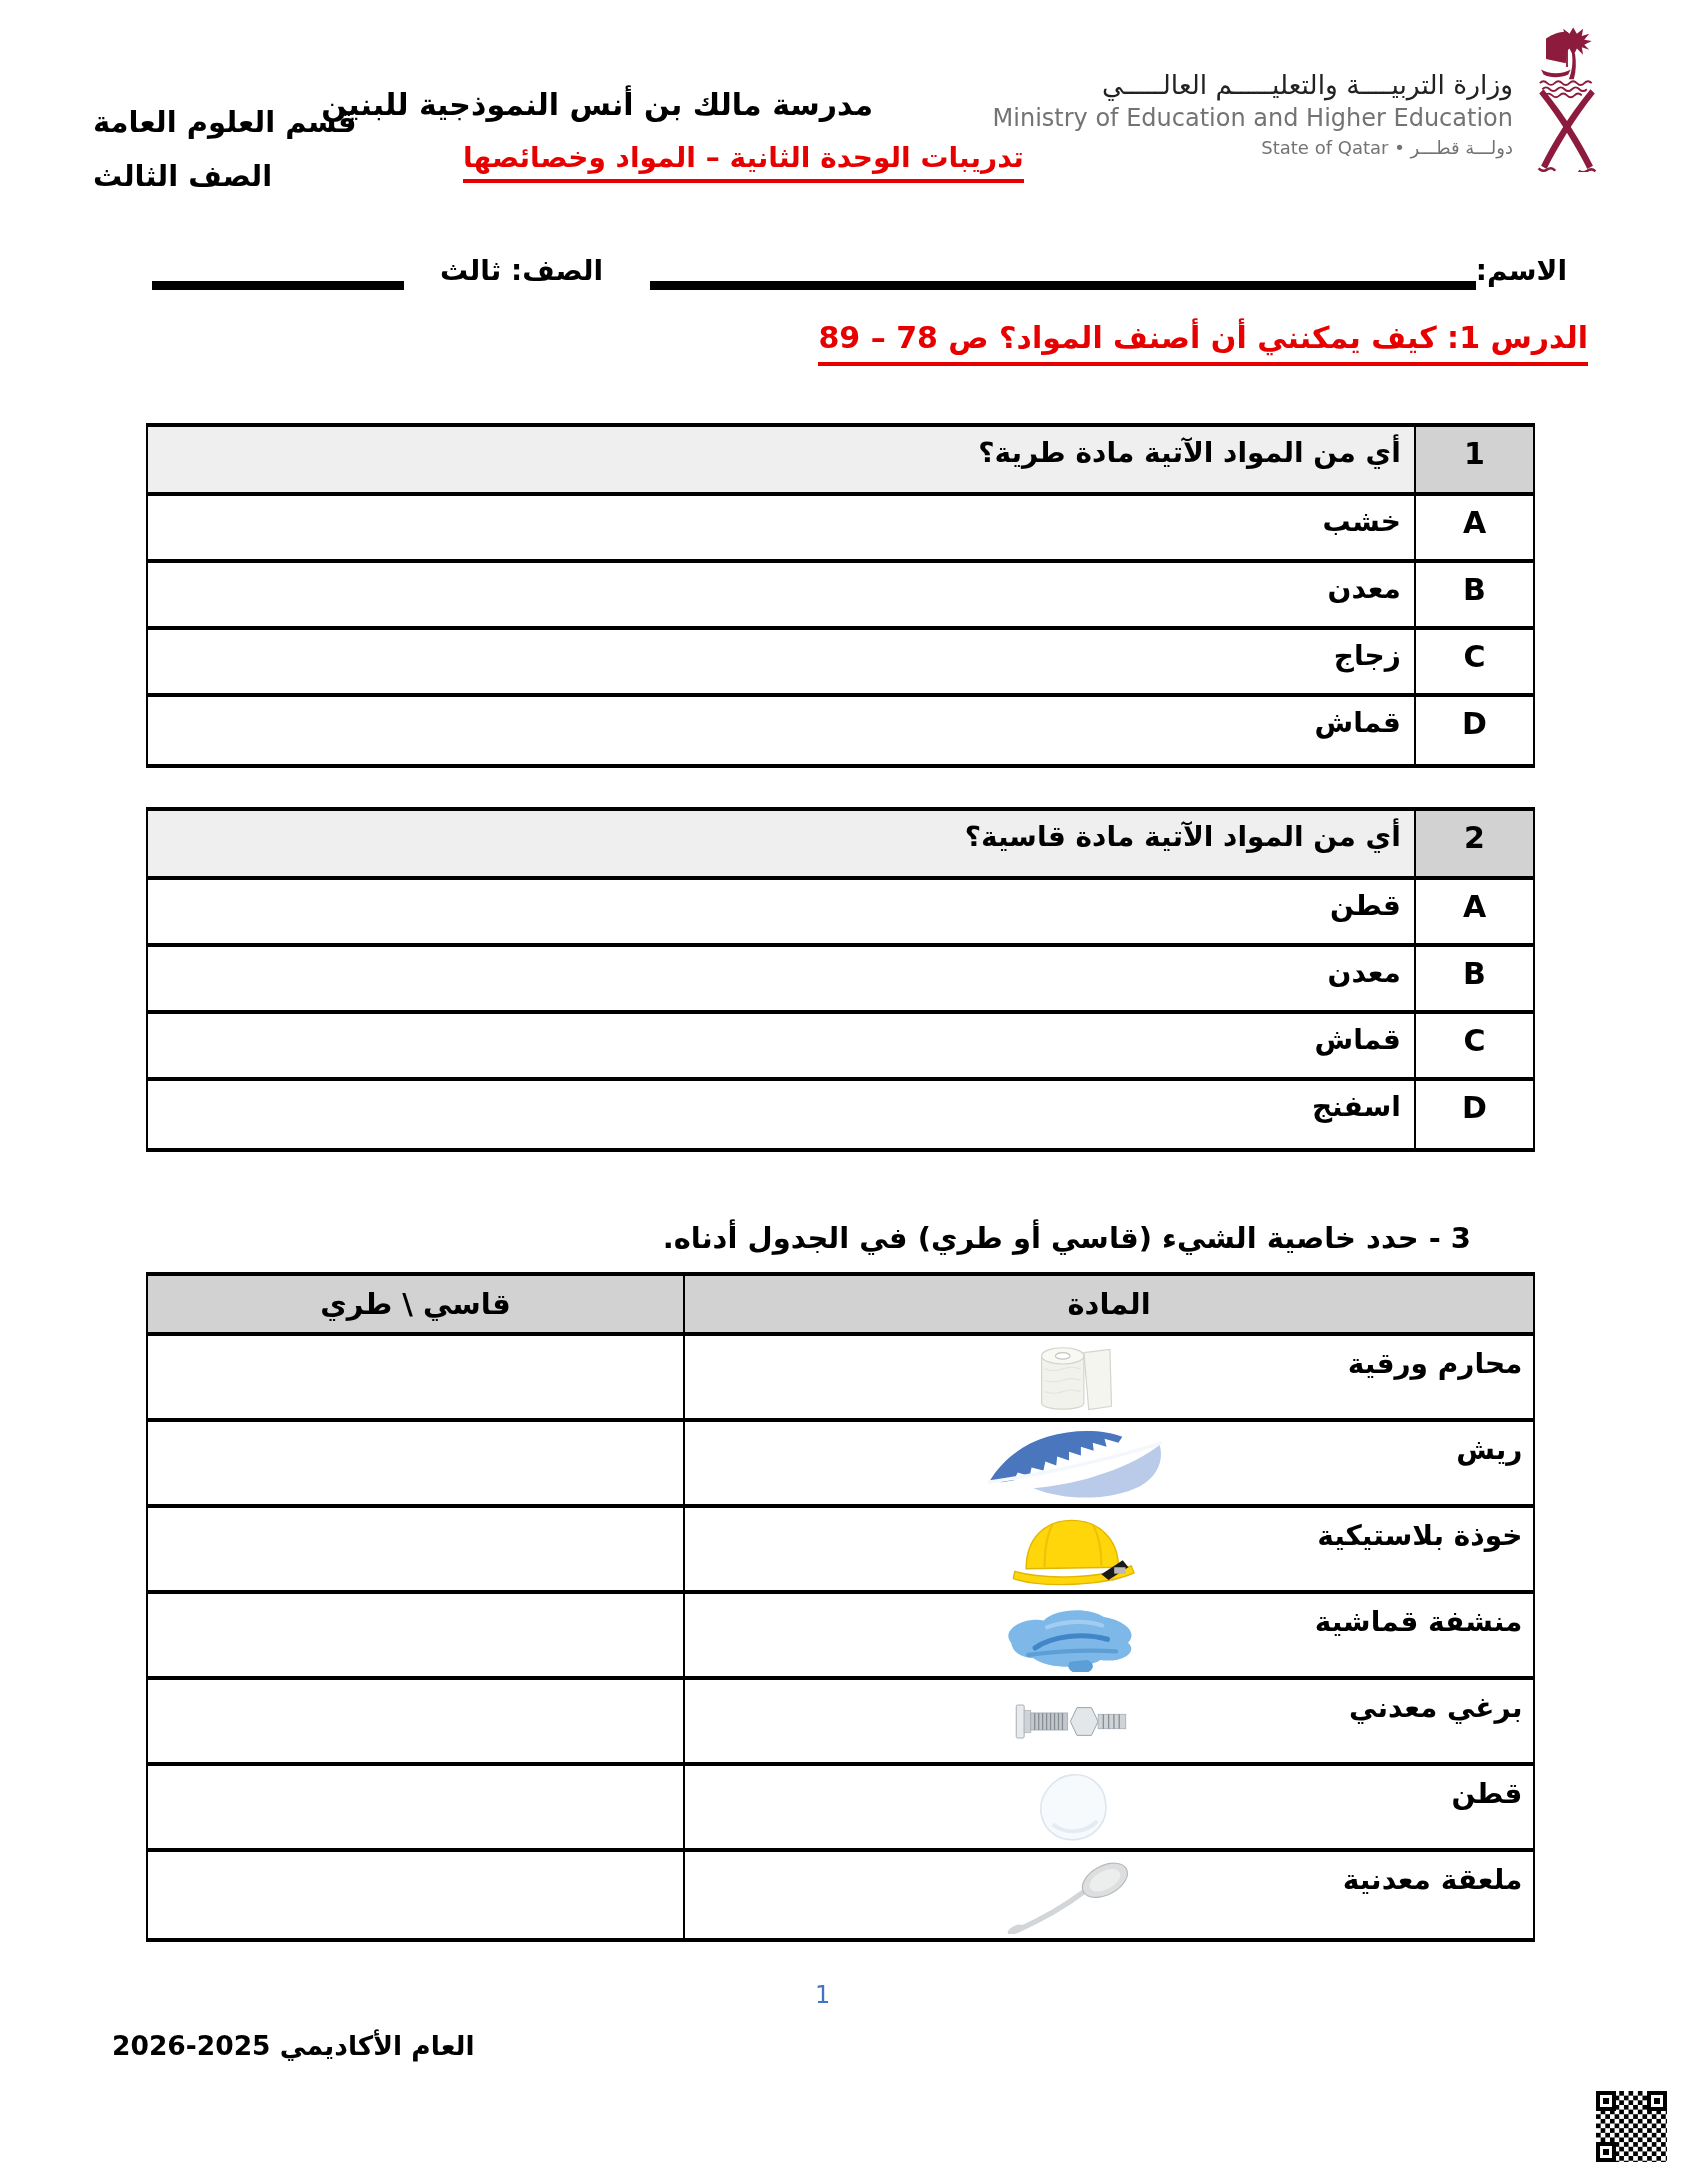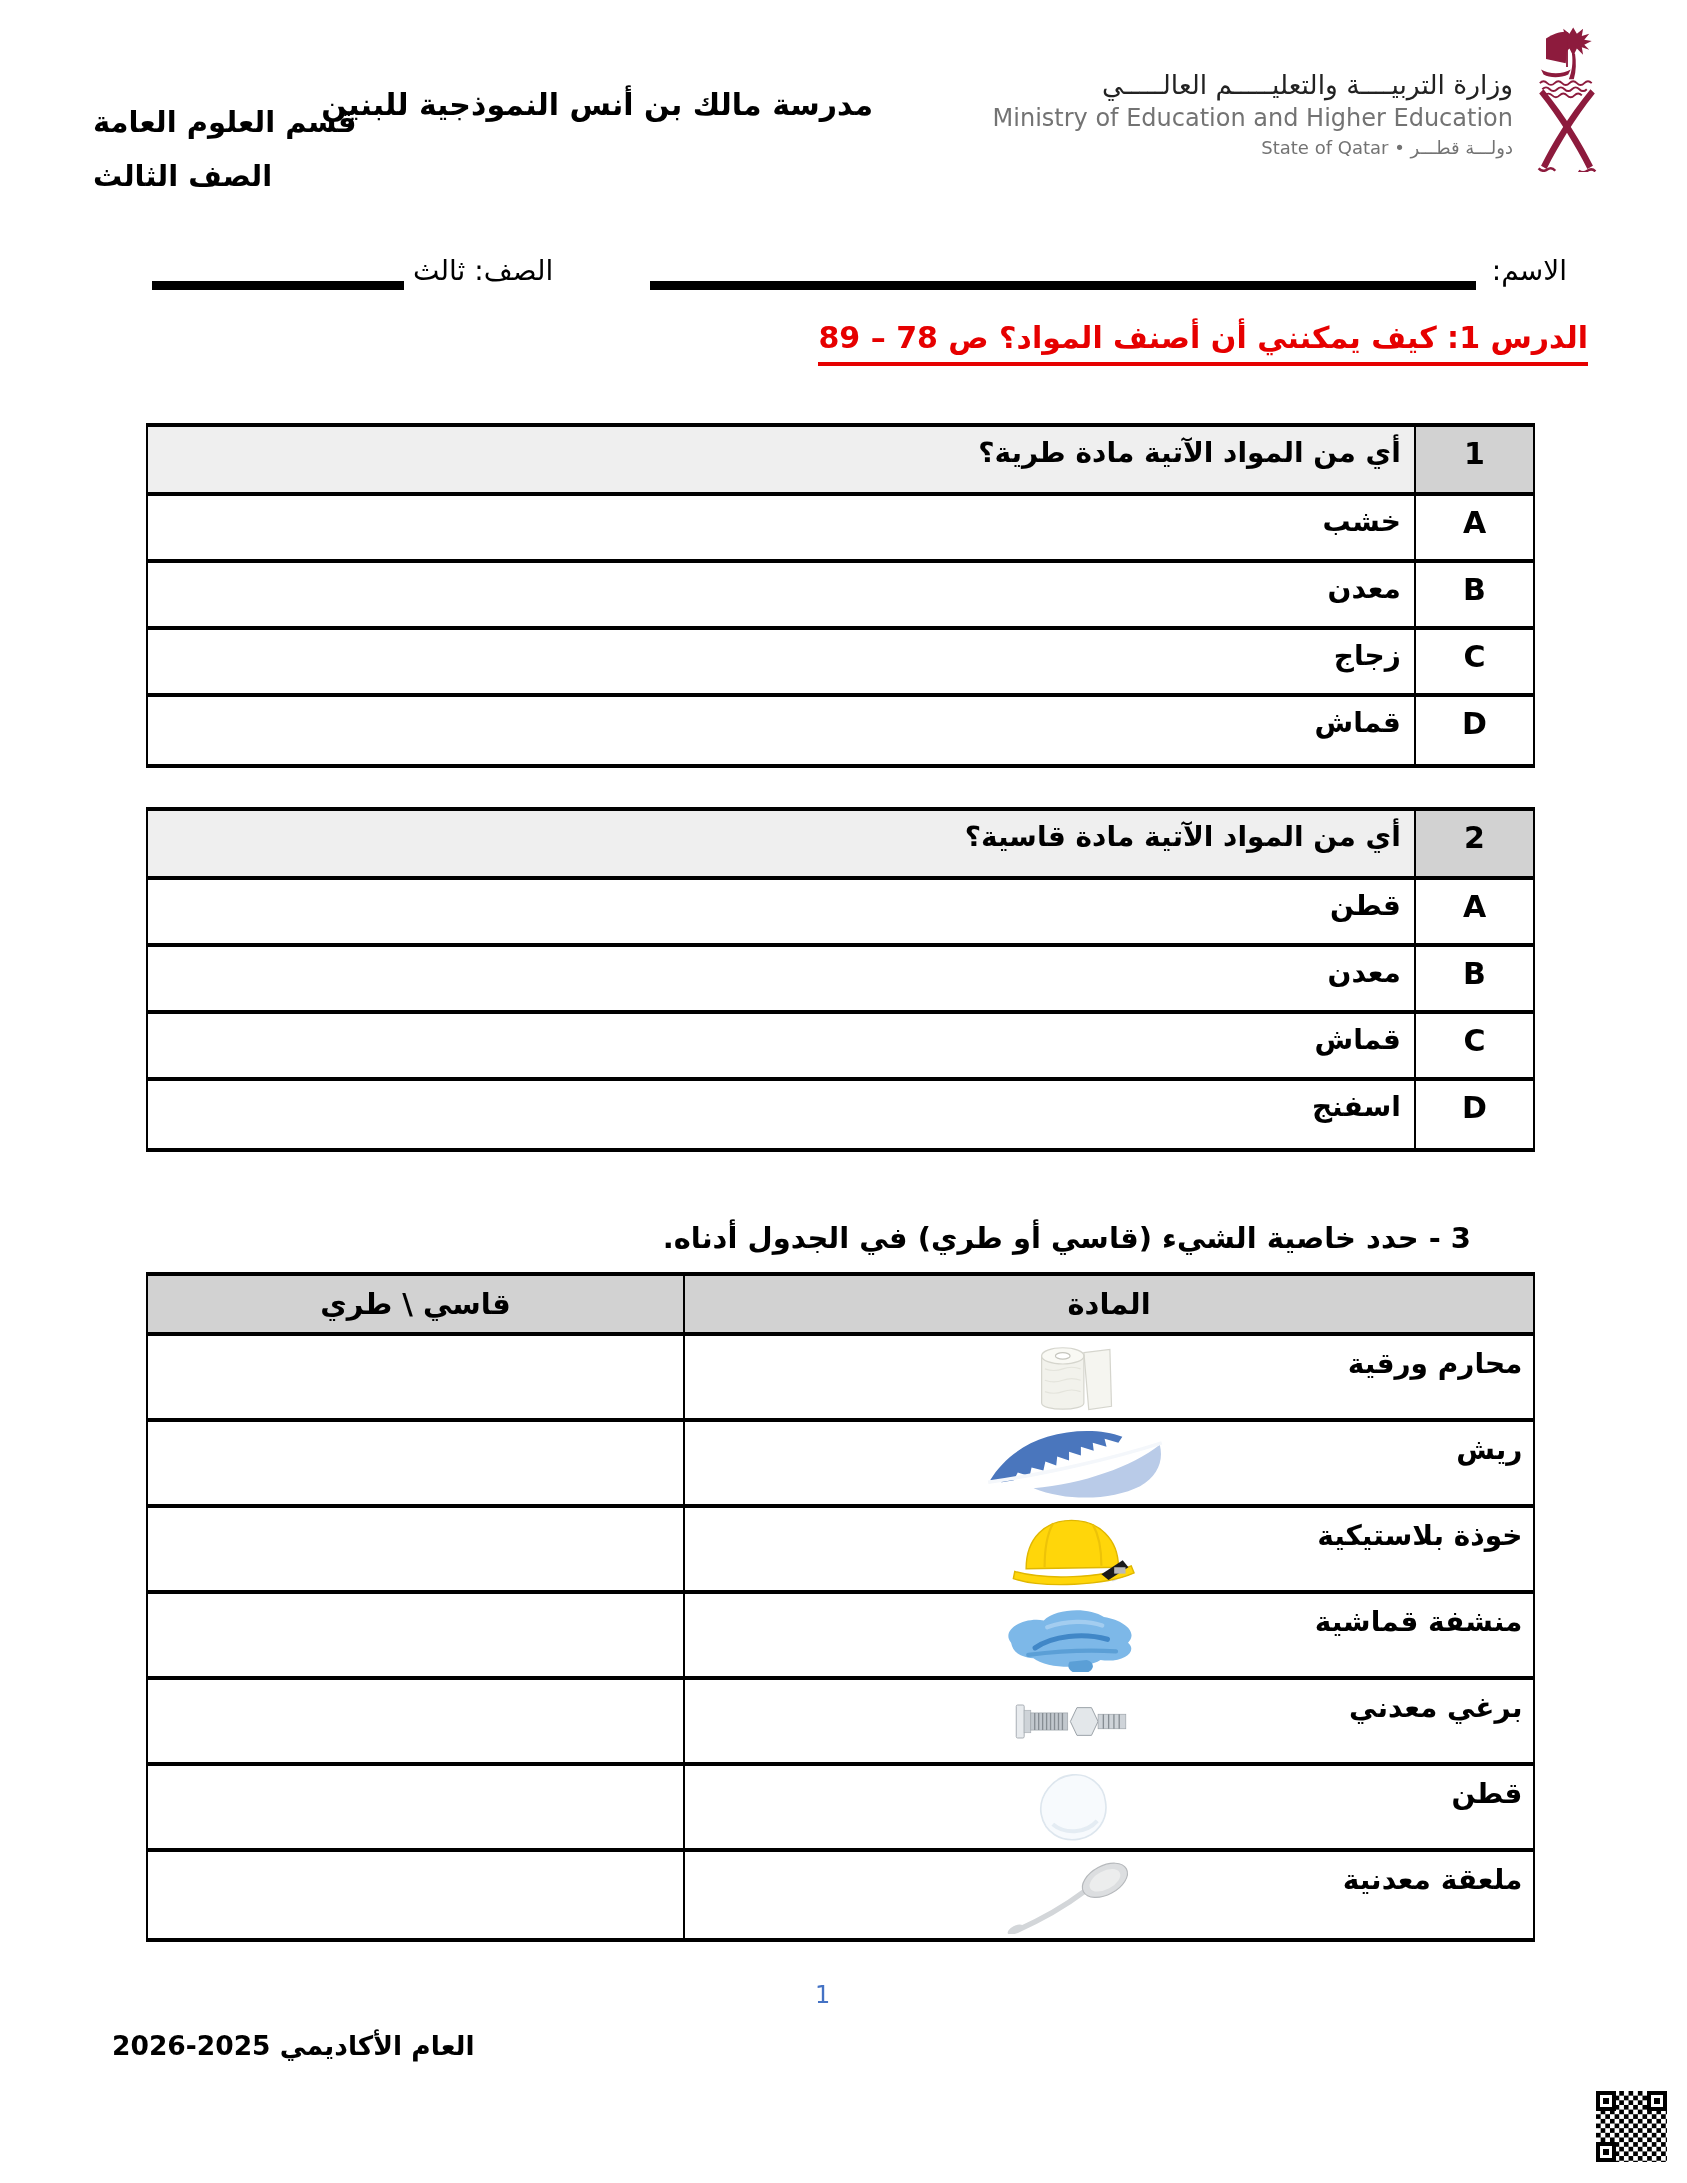--- a/index.html
+++ b/index.html
@@ -20,21 +20,21 @@
   }
   .logo{top:25px; right:88px; display:flex; flex-direction:row; align-items:flex-start; gap:22px;}
   .logo-text{text-align:right; margin-top:44px;}
   .l-ar{font-size:26.5px; color:#222; white-space:nowrap;}
   .l-en{font-size:24px; color:#737373; white-space:nowrap; margin-top:4px;}
   .l-state{font-size:18px; color:#737373; white-space:nowrap; margin-top:5.3px; direction:rtl;}
   .maroon{fill:var(--c-maroon,#8d1b3d);}
   .maroon-s{stroke:var(--c-maroon,#8d1b3d); fill:none;}
 
   
-  .info-label{font-size:28px; font-weight:normal; white-space:nowrap;}
+  .info-label{font-size:28px; font-weight:bold; white-space:nowrap;margin-left:27px;}
   .rule{height:8.6px; background:#000;}
 
   
   .lesson-title{
     right:99px; top:320px; font-size:30px; font-weight:bold; white-space:nowrap;
     color:var(--c-red,#e60000); border-bottom:4px solid var(--c-red,#e60000); padding-bottom:6.6px;
     direction:rtl;
   }
 
   
@@ -88,20 +88,21 @@
 </head>
 <body>
 
 <div class="page">
 
   <div class="abs dept-line rtl" style="left:93px; top:105px;">قسم العلوم العامة</div>
   <div class="abs dept-line rtl" style="left:93px; top:159px;">الصف الثالث</div>
 
   <div class="abs school-block">
     <div class="school-name rtl">مدرسة مالك بن أنس النموذجية للبنين</div>
+    <div class="worksheet-title rtl">تدريبات الوحدة الثانية –  المواد وخصائصها</div>
   </div>
 
   <div class="abs logo">
     <div class="logo-text">
       <div class="l-ar">وزارة التربيــــة والتعليـــــم العالـــــي</div>
       <div class="l-en">Ministry of Education and Higher Education</div>
       <div class="l-state">دولـــة قطـــر • State of Qatar</div>
     </div>
     <svg width="64" height="147" viewBox="0 0 100 238">
 

